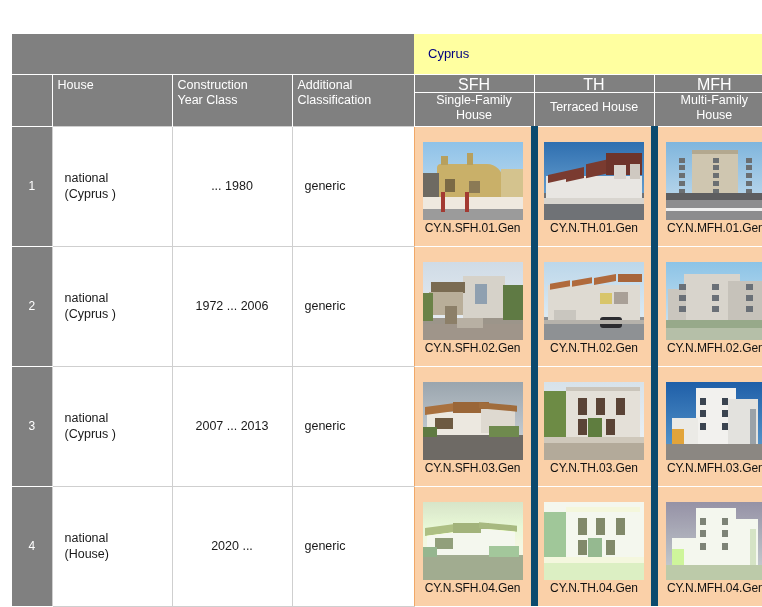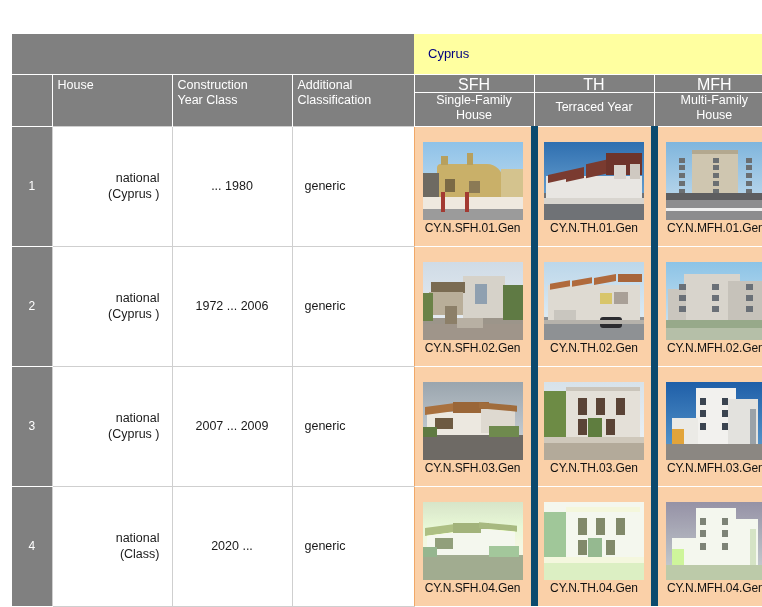--- a/index.html
+++ b/index.html
@@ -120,21 +120,21 @@
   .cell-text {
     background: #ffffff;
     color: #1a1a1a;
     font-size: 12.5px;
     border-left: 1px solid #cfcfcf;
     border-top: 1px solid #cfcfcf;
     border-bottom: 1px solid #cfcfcf;
     padding: 0 12px !important;
     line-height: 16px;
   }
-  .cell-region { text-align: right; }
+  .cell-region { text-align: left; }
   .cell-year   { text-align: center; }
   .cell-add    { text-align: left; }
 
   .cell-img {
     background: #fad0a8;
     border-left: 7px solid #0c4a6e;
     border-top: 1px solid #ffffff;
     text-align: center;
     vertical-align: top;
     padding-top: 5px !important;
@@ -223,21 +223,21 @@
         <td class="hdr-grey hdr-abbr">TH</td>
         <td class="hdr-grey hdr-abbr">MFH</td>
       </tr>
 
       <tr>
         <td class="hdr-grey hdr-full">
           <div>Single-Family</div>
           <div>House</div>
         </td>
         <td class="hdr-grey hdr-full">
-          <div>Terraced Year</div>
+          <div>Terraced House</div>
         </td>
         <td class="hdr-grey hdr-full">
           <div>Multi-Family</div>
           <div>House</div>
         </td>
       </tr>
 
       <tr class="data-row" style="height:120px">
         <td class="rownum">1</td>
         <td class="cell-text cell-region">
@@ -403,21 +403,21 @@
           <div class="img-label">CY.N.MFH.02.Gen</div>
         </td>
       </tr>
 
       <tr class="data-row" style="height:120px">
         <td class="rownum">3</td>
         <td class="cell-text cell-region">
           <div>national</div>
           <div>(Cyprus )</div>
         </td>
-        <td class="cell-text cell-year">2007 ... 2009</td>
+        <td class="cell-text cell-year">2007 ... 2013</td>
         <td class="cell-text cell-add">generic</td>
 
         <td class="cell-img first">
           <div class="thumb-wrap">
             <div class="thumb">
               <div class="sky-grey"></div>
               <div class="ground-tar" style="background:#6f6b66;height:32%"></div>
               <div class="bldg" style="left:4%;top:38%;width:62%;height:30%;background:#ece8e0;"></div>
               <div class="bldg" style="left:2%;top:30%;width:30%;height:10%;background:#a9713f;transform:skewY(-8deg);"></div>
               <div class="bldg" style="left:30%;top:26%;width:36%;height:14%;background:#9a6638;"></div>
@@ -478,21 +478,21 @@
             </div>
           </div>
           <div class="img-label">CY.N.MFH.03.Gen</div>
         </td>
       </tr>
 
       <tr class="data-row" style="height:120px">
         <td class="rownum">4</td>
         <td class="cell-text cell-region">
           <div>national</div>
-          <div>(Class)</div>
+          <div>(House)</div>
         </td>
         <td class="cell-text cell-year">2020 ...</td>
         <td class="cell-text cell-add">generic</td>
 
         <td class="cell-img first tinted">
           <div class="thumb-wrap">
             <div class="thumb">
               <div class="sky-grey"></div>
               <div class="ground-tar" style="background:#6f6b66;height:32%"></div>
               <div class="bldg" style="left:4%;top:38%;width:62%;height:30%;background:#ece8e0;"></div>

